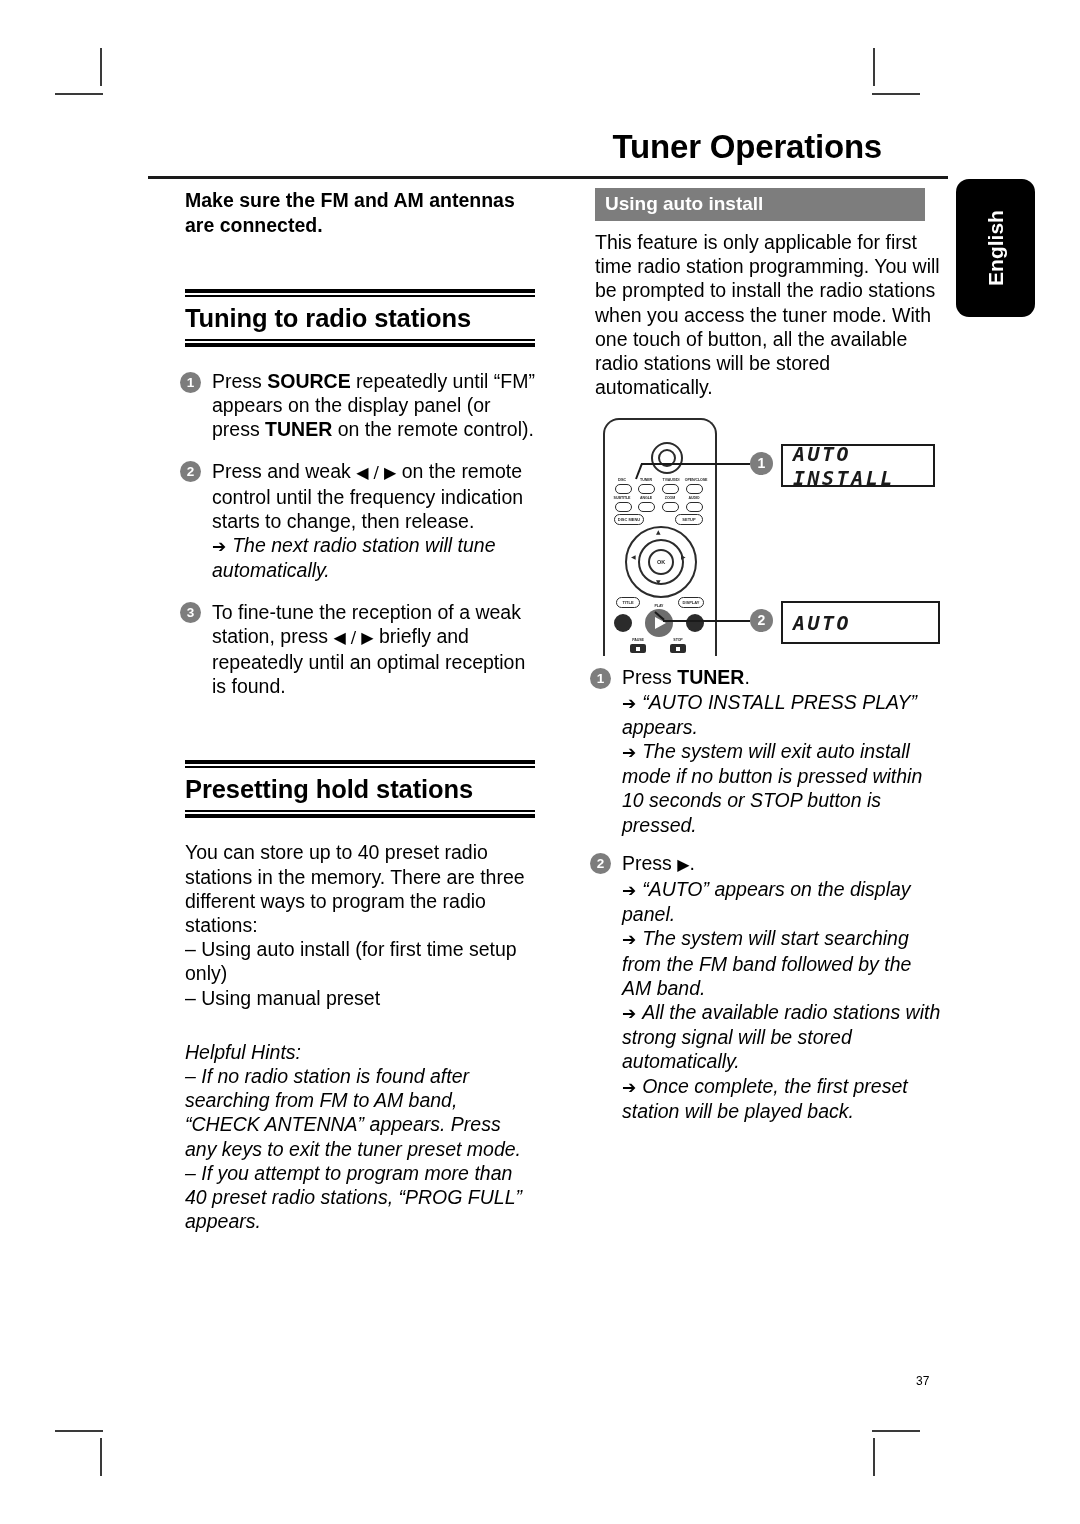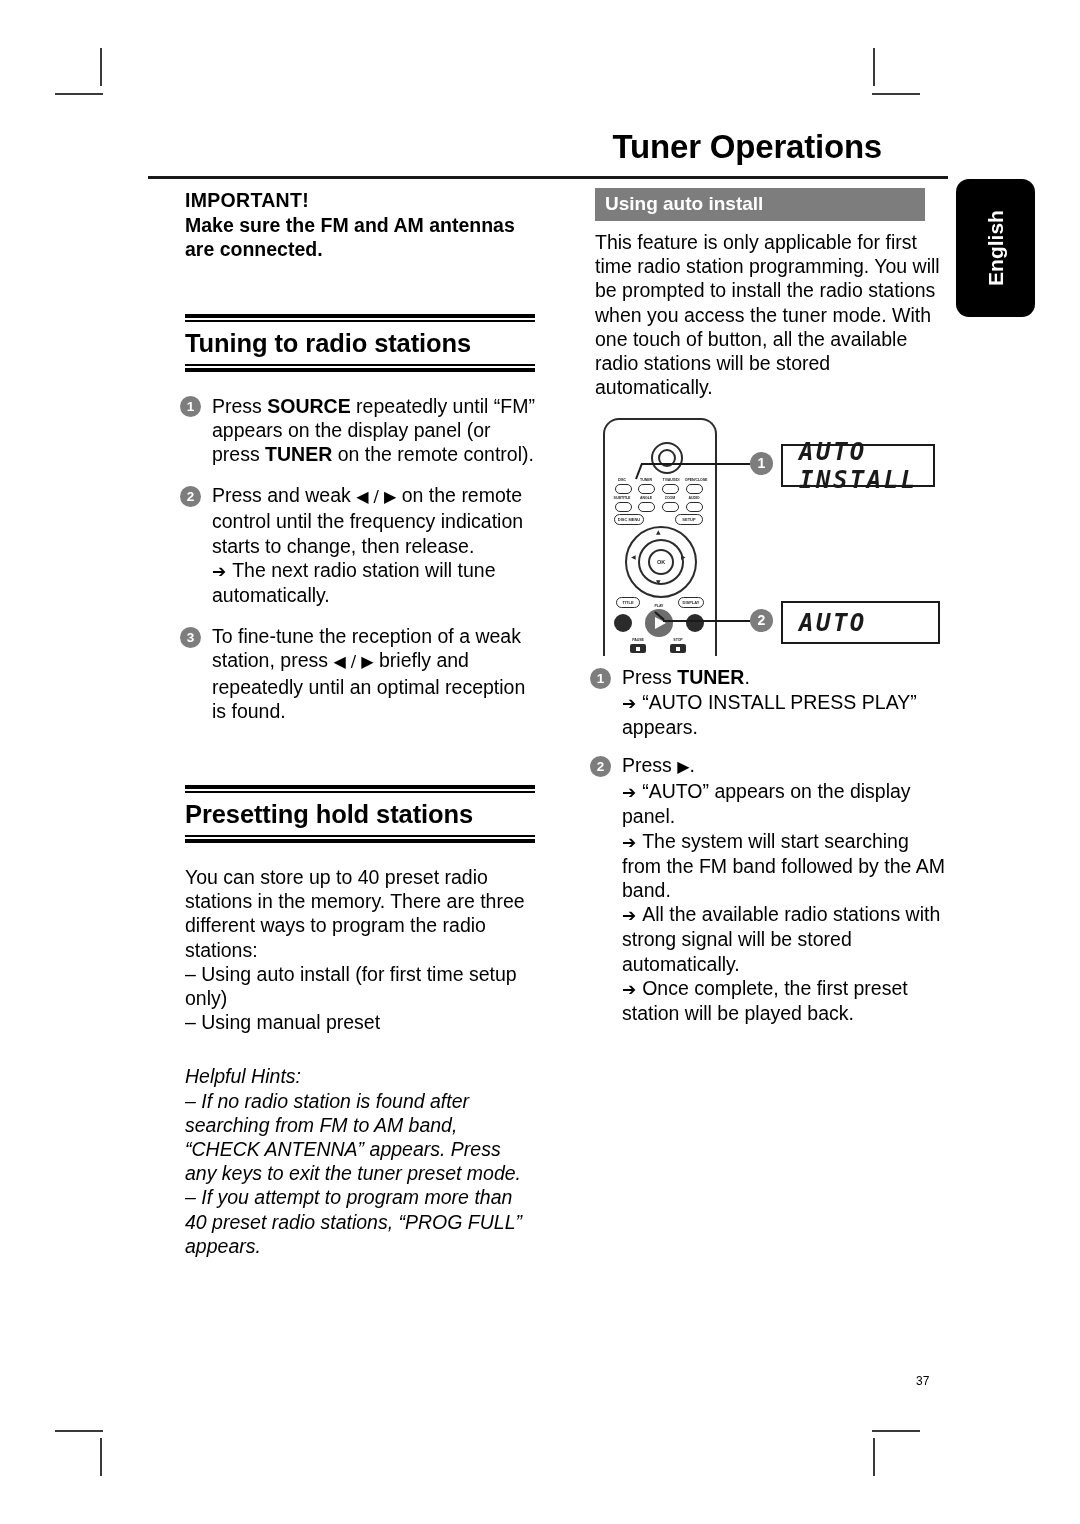--- a/index.html
+++ b/index.html
@@ -42,21 +42,21 @@
                  padding-top:2px;margin-bottom:7px;}
   .sec .rule-bot{height:0;border-top:2px solid #000;border-bottom:4px solid #000;
                  padding-top:2px;margin-top:6px;}
   .sec h2{margin:0;font-size:25.5px;font-weight:bold;letter-spacing:-0.1px;}
 
   
   .step{position:relative;padding-left:27px;margin-top:17px;font-size:19.5px;line-height:24.2px;}
   .step .num{position:absolute;left:-5px;top:2.5px;width:21px;height:21px;border-radius:50%;
              background:#7d7d7d;color:#fff;font-size:13.5px;font-weight:bold;
              line-height:21px;text-align:center;}
-  .arrowline{display:block;}
+  .arrowline{display:block;font-style:italic;}
   .arrow{font-family:"DejaVu Sans",sans-serif;font-weight:bold;font-size:17px;}
   .tri{font-family:"DejaVu Sans",sans-serif;font-size:16px;letter-spacing:0;}
 
   .dashitem{font-size:19.5px;line-height:24.2px;}
   .hints{font-style:italic;font-size:19.5px;line-height:24.2px;margin-top:30px;}
 
   
   .greybar{background:#7d7d7d;color:#fff;font-size:19px;font-weight:bold;
            padding:5px 10px 6px 10px;width:330px;box-sizing:border-box;margin-bottom:9px;}
 
@@ -99,22 +99,22 @@
 
   
   .callnum{position:absolute;width:23px;height:23px;border-radius:50%;background:#7d7d7d;
            color:#fff;font-size:14px;font-weight:bold;line-height:23px;text-align:center;}
   .leader{position:absolute;height:2px;background:#1a1a1a;}
   .leader-d{position:absolute;background:#1a1a1a;height:2px;transform-origin:left center;}
 
   
   .lcd{position:absolute;border:2.5px solid #1a1a1a;background:#fff;
        display:flex;align-items:center;}
-  .lcd span{font-family:"DejaVu Sans Mono",monospace;font-size:24px;font-weight:bold;
-       font-style:italic;letter-spacing:2.5px;color:#1a1a1a;padding-left:16px;}
+  .lcd span{font-family:"DejaVu Sans Mono",monospace;font-size:20px;font-weight:bold;
+       font-style:italic;letter-spacing:2.5px;color:#1a1a1a;padding-left:10px;}
 
   .pagenum{position:absolute;left:908px;top:1374px;font-size:12px;}
 </style>
 </head>
 <body>
 
 <div class="page">
 
   <div class="cm h" style="left:47px;top:93px;"></div>
   <div class="cm v" style="left:92px;top:48px;"></div>
@@ -127,21 +127,20 @@
 
   <div class="title">Tuner Operations</div>
   <div class="title-rule"></div>
 
   <div class="lang-tab">
     <span>English</span>
   </div>
 
   <div class="col-left">
     <div class="important">
-      <p class="l1">IMPORTANT!</p>
       <p>Make sure the FM and AM antennas</p>
       <p>are connected.</p>
     </div>
 
     <div class="sec">
       <div class="rule-top"></div>
       <h2>Tuning to radio stations</h2>
       <div class="rule-bot"></div>
     </div>
 
@@ -170,21 +169,21 @@
           <p>– If you attempt to program more than 40 preset radio stations, “PROG FULL” appears.</p>
         </div>
     </div>
   </div>
 
   <div class="col-right">
     <div class="greybar">Using auto install</div>
     <p class="body">This feature is only applicable for first time radio station programming.  You will be prompted to install the radio stations when you access the tuner mode.  With one touch of button, all the available radio stations will be stored automatically.</p>
     <div style="height:252px;"></div>
     <div id="steps-right">
-        <div class="rstep"><span class="num">1</span><span><span>Press </span><b>TUNER</b><span>.</span></span><div class="arrowline"><span class="arrow">➔ </span><span>“AUTO INSTALL PRESS PLAY” appears.</span></div></div>
+        <div class="rstep"><span class="num">1</span><span><span>Press </span><b>TUNER</b><span>.</span></span><div class="arrowline"><span class="arrow">➔ </span><span>“AUTO INSTALL PRESS PLAY” appears.</span></div><div class="arrowline"><span class="arrow">➔ </span><span>The system will exit auto install mode if no button is pressed within 10 seconds or STOP button is pressed.</span></div></div>
         <div class="rstep"><span class="num">2</span><span><span>Press </span><span class="tri">▶</span><span>.</span></span><div class="arrowline"><span class="arrow">➔ </span><span>“AUTO” appears on the display panel.</span></div><div class="arrowline"><span class="arrow">➔ </span><span>The system will start searching from the FM band followed by the AM band.</span></div><div class="arrowline"><span class="arrow">➔ </span><span>All the available radio stations with strong signal will be stored automatically.</span></div><div class="arrowline"><span class="arrow">➔ </span><span>Once complete, the first preset station will be played back.</span></div></div>
       </div>
   </div>
 
   <div class="fig">
     <div class="remote">
       <div class="pwr"></div>
 
       <div class="blab" style="left:7px;top:58px;width:20px;">DISC</div>
       <div class="blab" style="left:31px;top:58px;width:20px;">TUNER</div>

